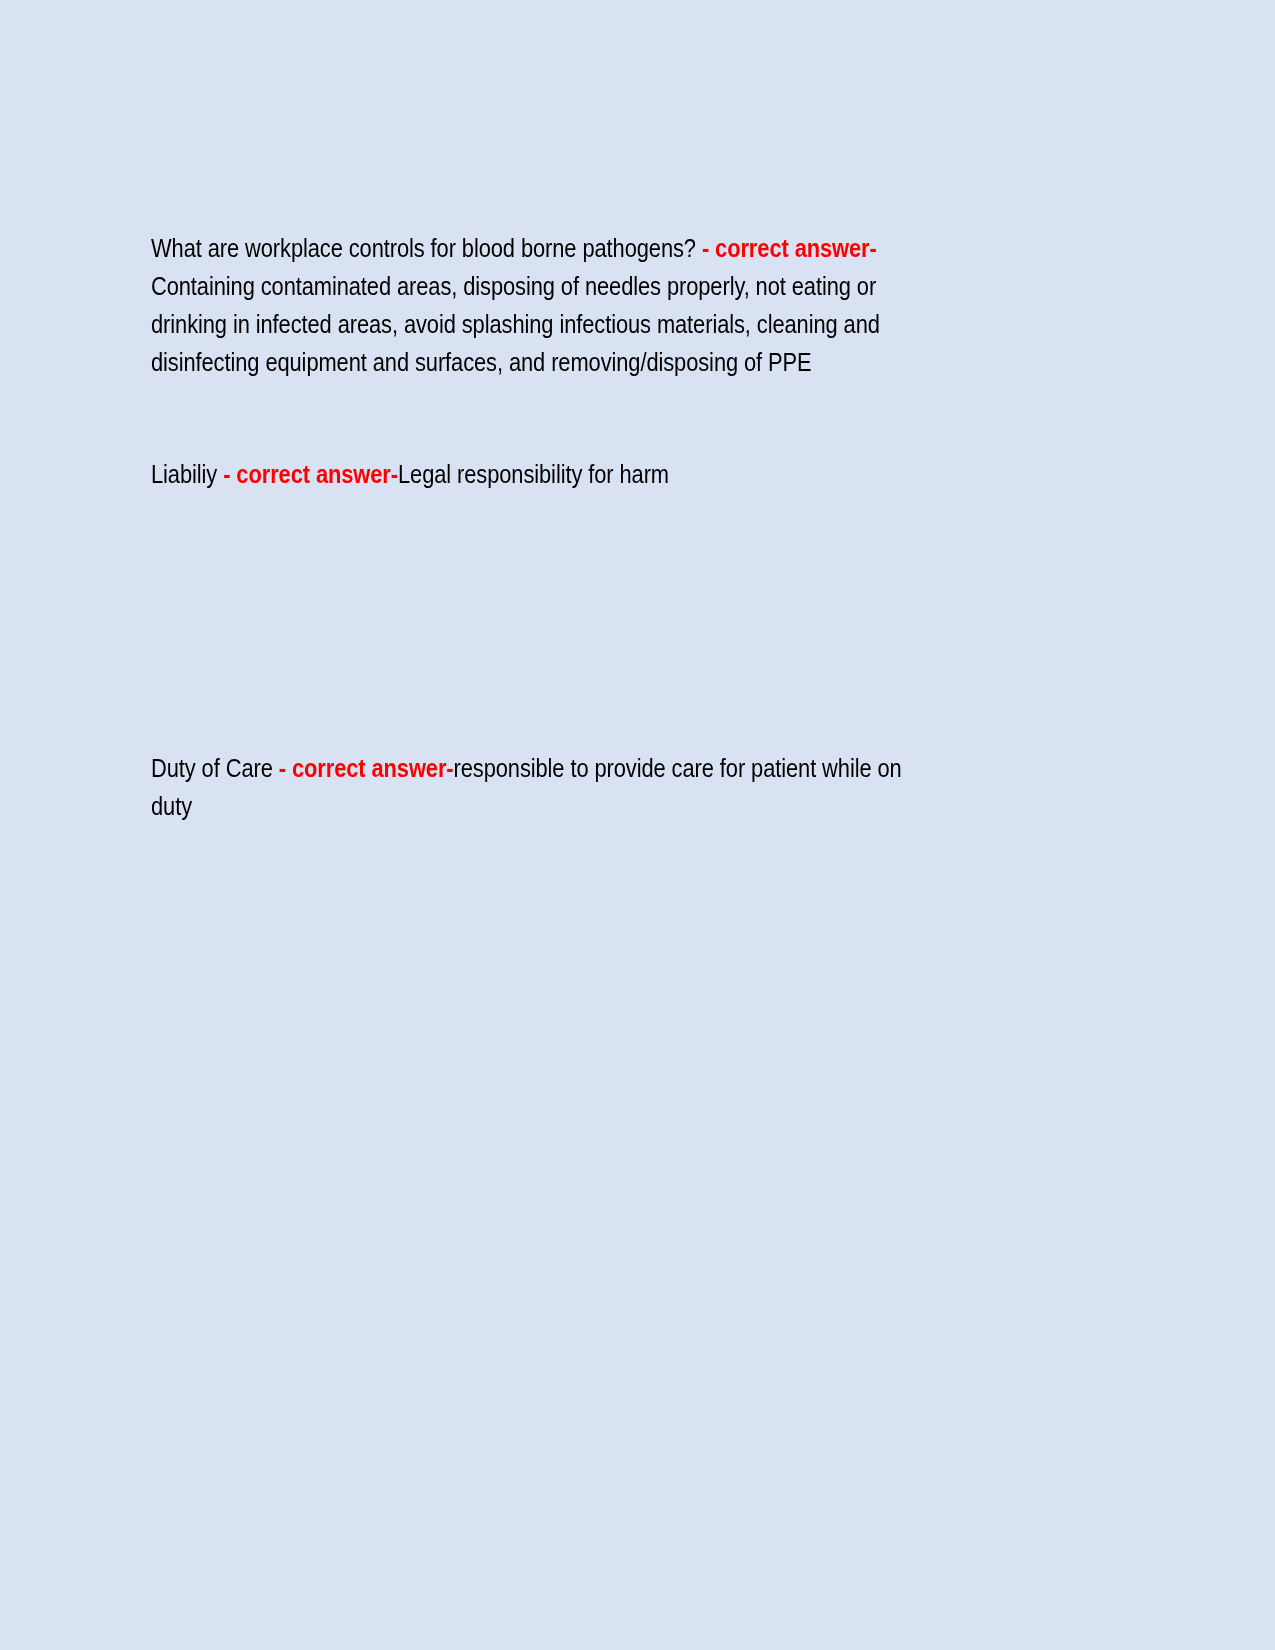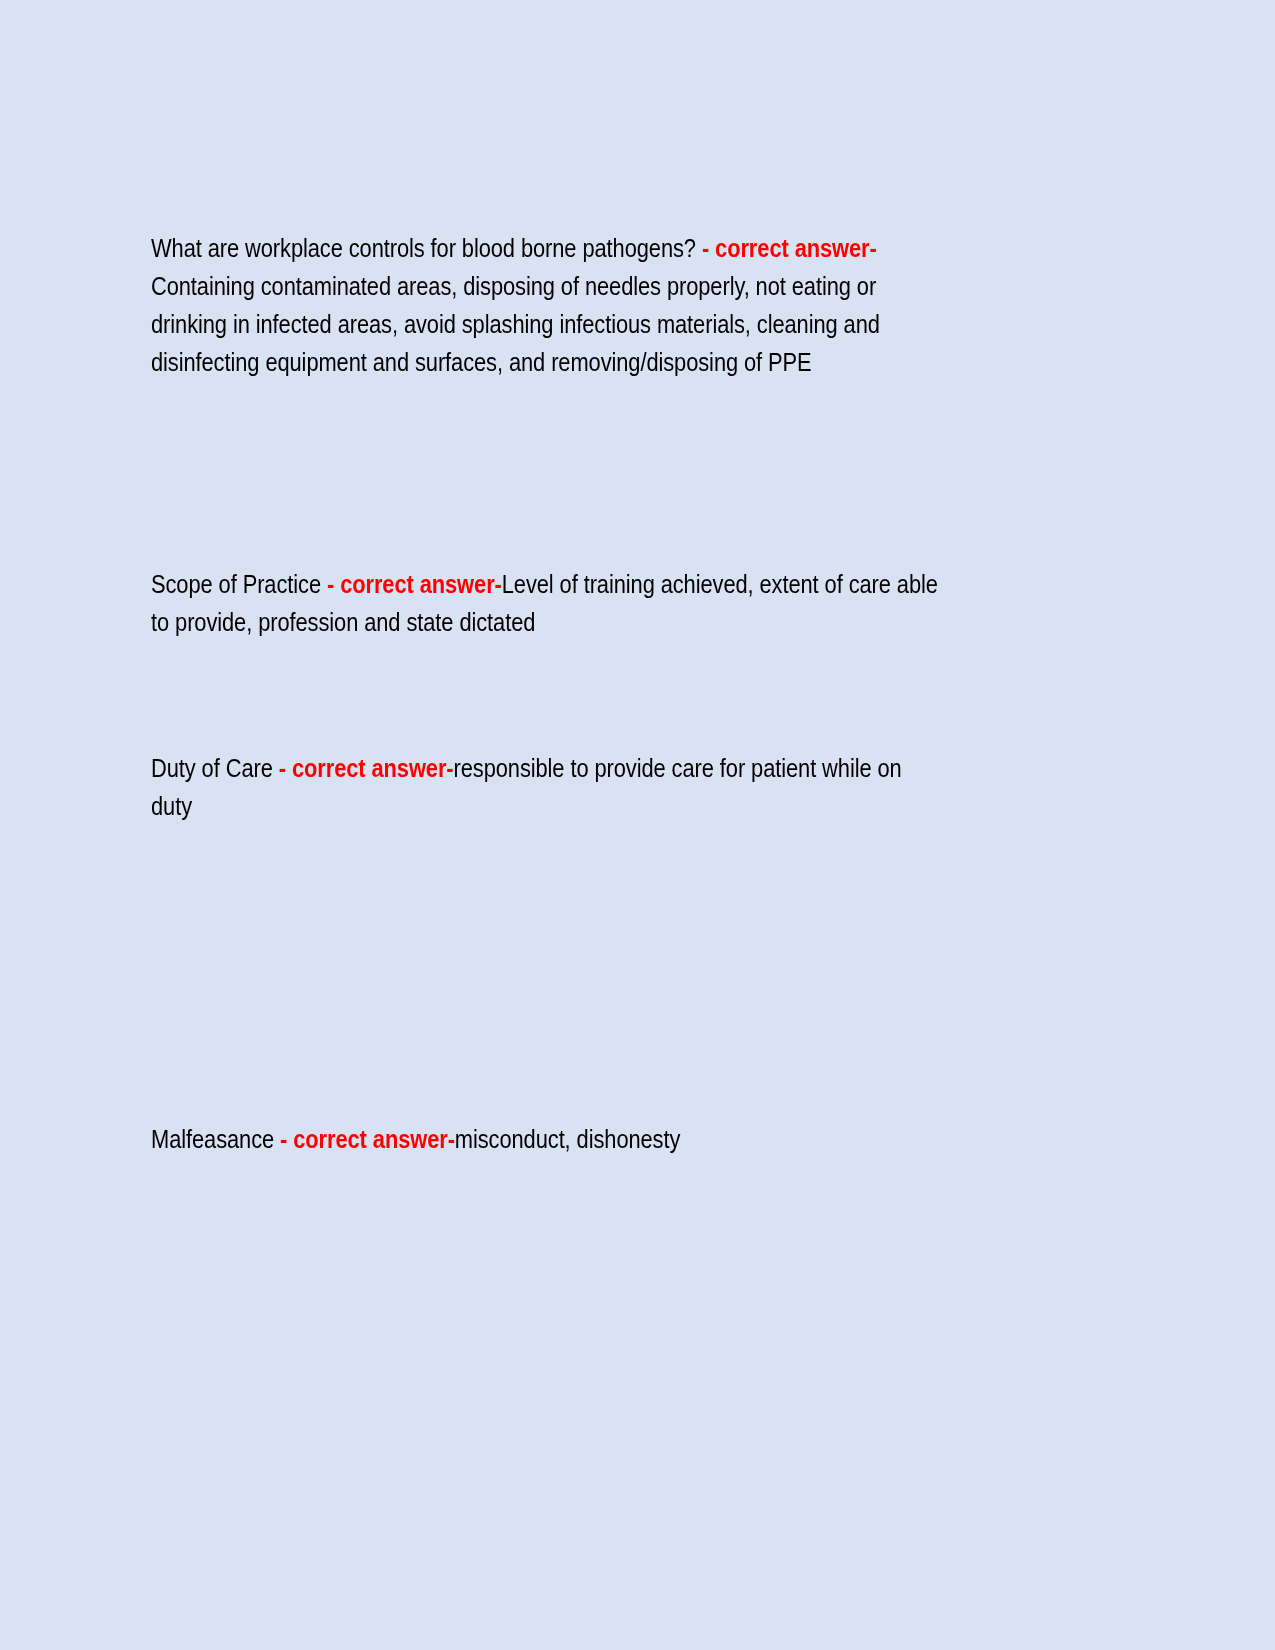--- a/index.html
+++ b/index.html
@@ -44,42 +44,34 @@
       <span class="answer">Containing contaminated areas, disposing of needles properly, not eating or</span>
     </span>
     <span class="line">
       <span class="answer">drinking in infected areas, avoid splashing infectious materials, cleaning and</span>
     </span>
     <span class="line">
       <span class="answer">disinfecting equipment and surfaces, and removing/disposing of PPE</span>
     </span>
   </div>
 
-
-  <div class="qa" style="top:542px">
+  <div class="qa" style="top:432px">
     <span class="line">
-      <span class="term">Scope of Practice </span><span class="sep">- correct answer-</span><span class="answer">Level of training achieved, extent of care able</span>
-    </span>
-    <span class="line">
-      <span class="answer">to provide, profession and state dictated</span>
+      <span class="term">Liabiliy </span><span class="sep">- correct answer-</span><span class="answer">Legal responsibility for harm</span>
     </span>
   </div>
+
 
   <div class="qa" style="top:726px">
     <span class="line">
       <span class="term">Duty of Care </span><span class="sep">- correct answer-</span><span class="answer">responsible to provide care for patient while on</span>
     </span>
     <span class="line">
       <span class="answer">duty</span>
     </span>
   </div>
 
 
 
-  <div class="qa" style="top:1097px">
-    <span class="line">
-      <span class="term">Malfeasance </span><span class="sep">- correct answer-</span><span class="answer">misconduct, dishonesty</span>
-    </span>
-  </div>
 
 
 
 </div>
 
 </body></html>

